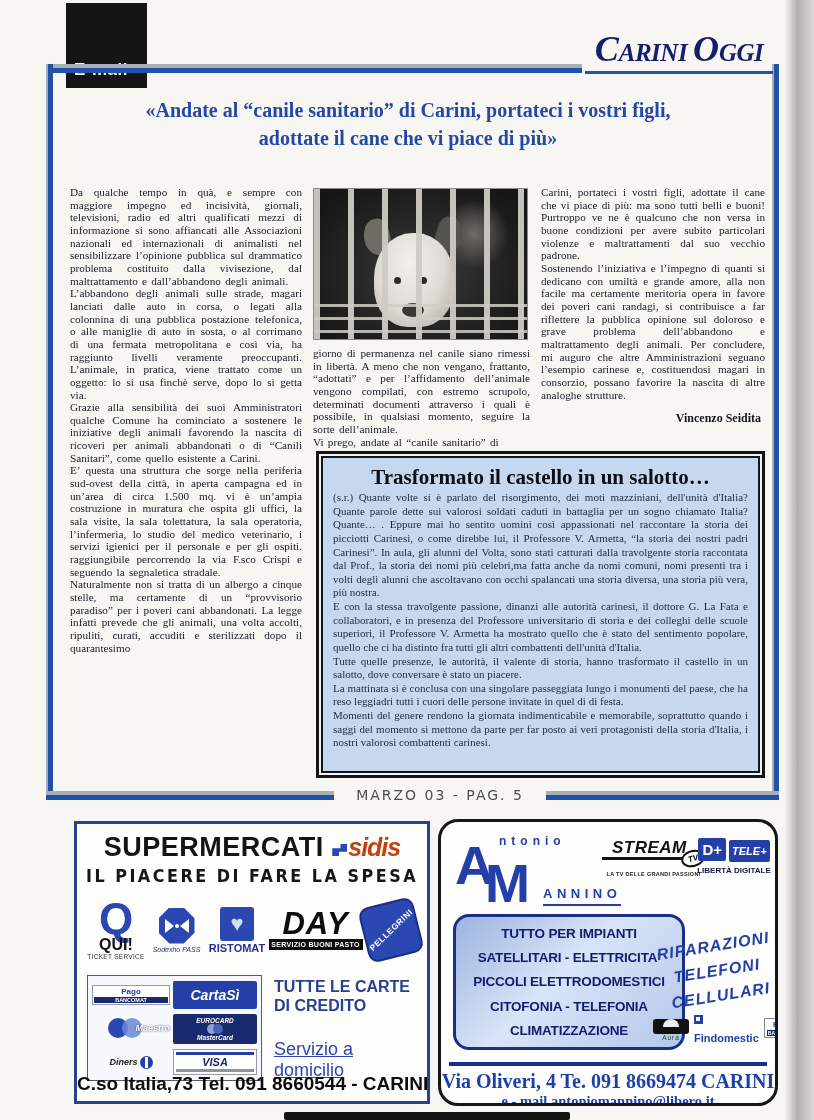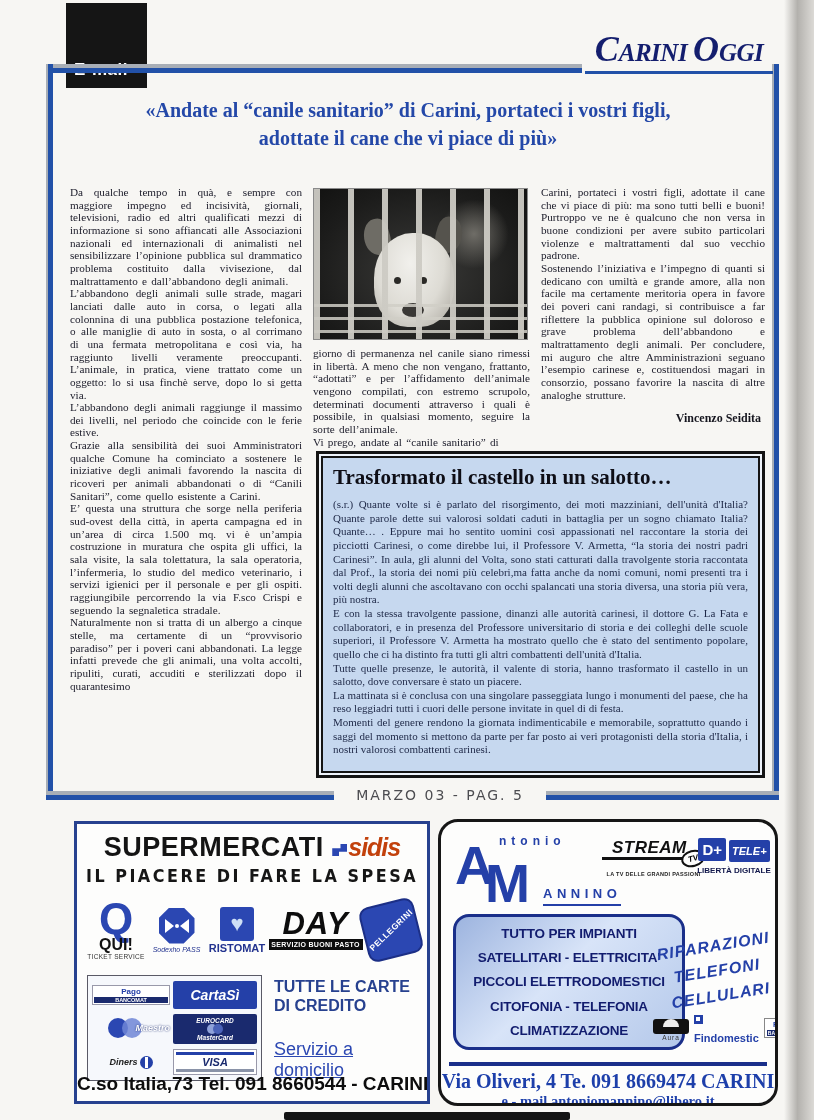--- a/index.html
+++ b/index.html
@@ -51,21 +51,21 @@
   .dog-nose{position:absolute;left:88px;top:114px;width:22px;height:14px;border-radius:50%;background:#3a3835;}
   .bars-v{position:absolute;inset:0;
     background:repeating-linear-gradient(90deg, rgba(205,203,196,0.95) 0 6px, rgba(0,0,0,0) 6px 34px);}
   .bars-h{position:absolute;left:0;right:0;bottom:6px;height:36px;
     background:repeating-linear-gradient(0deg, rgba(208,206,198,0.85) 0 3px, rgba(0,0,0,0) 3px 13px);}
   
   .castle-box{position:absolute;left:316px;top:451px;width:449px;height:327px;background:#c6d8ef;
     border:3px solid #141414;box-shadow:inset 0 0 0 2px #eef3fa, inset 0 0 0 4px #141414;
     box-sizing:border-box;overflow:hidden;}
   .castle-inner{padding:9px 14px 0 14px;}
-  .castle-title{font-size:21px;font-weight:bold;color:#0e0e16;margin:2px 0 8px 0;}
+  .castle-title{text-align:center;font-size:21px;font-weight:bold;color:#0e0e16;margin:2px 0 1px 0;}
   .castle-inner p{margin:0;text-align:justify;font-size:11px;line-height:1.24;color:#1d2746;}
   
   .footer-text{position:absolute;left:334px;top:787px;width:212px;text-align:center;
     font-family:"DejaVu Sans",sans-serif;font-size:14px;color:#4c4c50;letter-spacing:2px;white-space:nowrap;}
   
   .ad-sidis{position:absolute;left:74px;top:821px;width:356px;height:283px;border:3px solid #27418f;
     background:#fdfdfc;box-sizing:border-box;font-family:"Liberation Sans",sans-serif;overflow:hidden;}
   .sidis-row1{margin-top:8px;text-align:center;white-space:nowrap;}
   .sm-title{font-size:27px;font-weight:900;color:#141414;letter-spacing:0.5px;}
   .sidis-logo{display:inline-block;margin-left:4px;}
@@ -192,21 +192,20 @@
   <div class="masthead-underline"></div>
 
   <div class="headline">
     <div>«Andate al “canile sanitario” di Carini, portateci i vostri figli,</div>
     <div>adottate il cane che vi piace di più»</div>
   </div>
 
   <div class="col col1">
     <p>Da qualche tempo in quà, e sempre con maggiore impegno ed incisività, giornali, televisioni, radio ed altri qualificati mezzi di informazione si sono affiancati alle Associazioni nazionali ed internazionali di animalisti nel sensibilizzare l’opinione pubblica sul drammatico problema costituito dalla vivisezione, dal maltrattamento e dall’abbandono degli animali.</p>
     <p>L’abbandono degli animali sulle strade, magari lanciati dalle auto in corsa, o legati alla colonnina di una pubblica postazione telefonica, o alle maniglie di auto in sosta, o al corrimano di una fermata metropolitana e così via, ha raggiunto livelli veramente preoccupanti. L’animale, in pratica, viene trattato come un oggetto: lo si usa finchè serve, dopo lo si getta via.</p>
-    <p>L’abbandono degli animali raggiunge il massimo dei livelli, nel periodo che coincide con le ferie estive.</p>
     <p>Grazie alla sensibilità  dei suoi Amministratori qualche Comune ha cominciato a sostenere le iniziative degli animali favorendo la nascita di ricoveri per animali abbandonati o di “Canili Sanitari”, come quello esistente a Carini.</p>
     <p>E’ questa una struttura che sorge nella periferia sud-ovest della città, in aperta campagna ed in un’area di circa 1.500 mq. vi è un’ampia costruzione in muratura che ospita gli uffici, la sala visite, la sala tolettatura, la sala operatoria, l’infermeria, lo studio del medico veterinario, i servizi igienici per il personale e per gli ospiti. raggiungibile percorrendo la via F.sco Crispi e seguendo la segnaletica stradale.</p>
     <p>Naturalmente non si tratta di un albergo a cinque stelle, ma certamente di un “provvisorio paradiso” per i poveri cani abbandonati. La legge infatti prevede che gli animali, una volta accolti, ripuliti, curati, accuditi e sterilizzati dopo il quarantesimo</p>
   </div>
 
   <div class="col col2">
     <div class="photo">
       <div class="photo-glow"></div>
       <div class="dog-ear-l"></div>
       <div class="dog-ear-r"></div>

